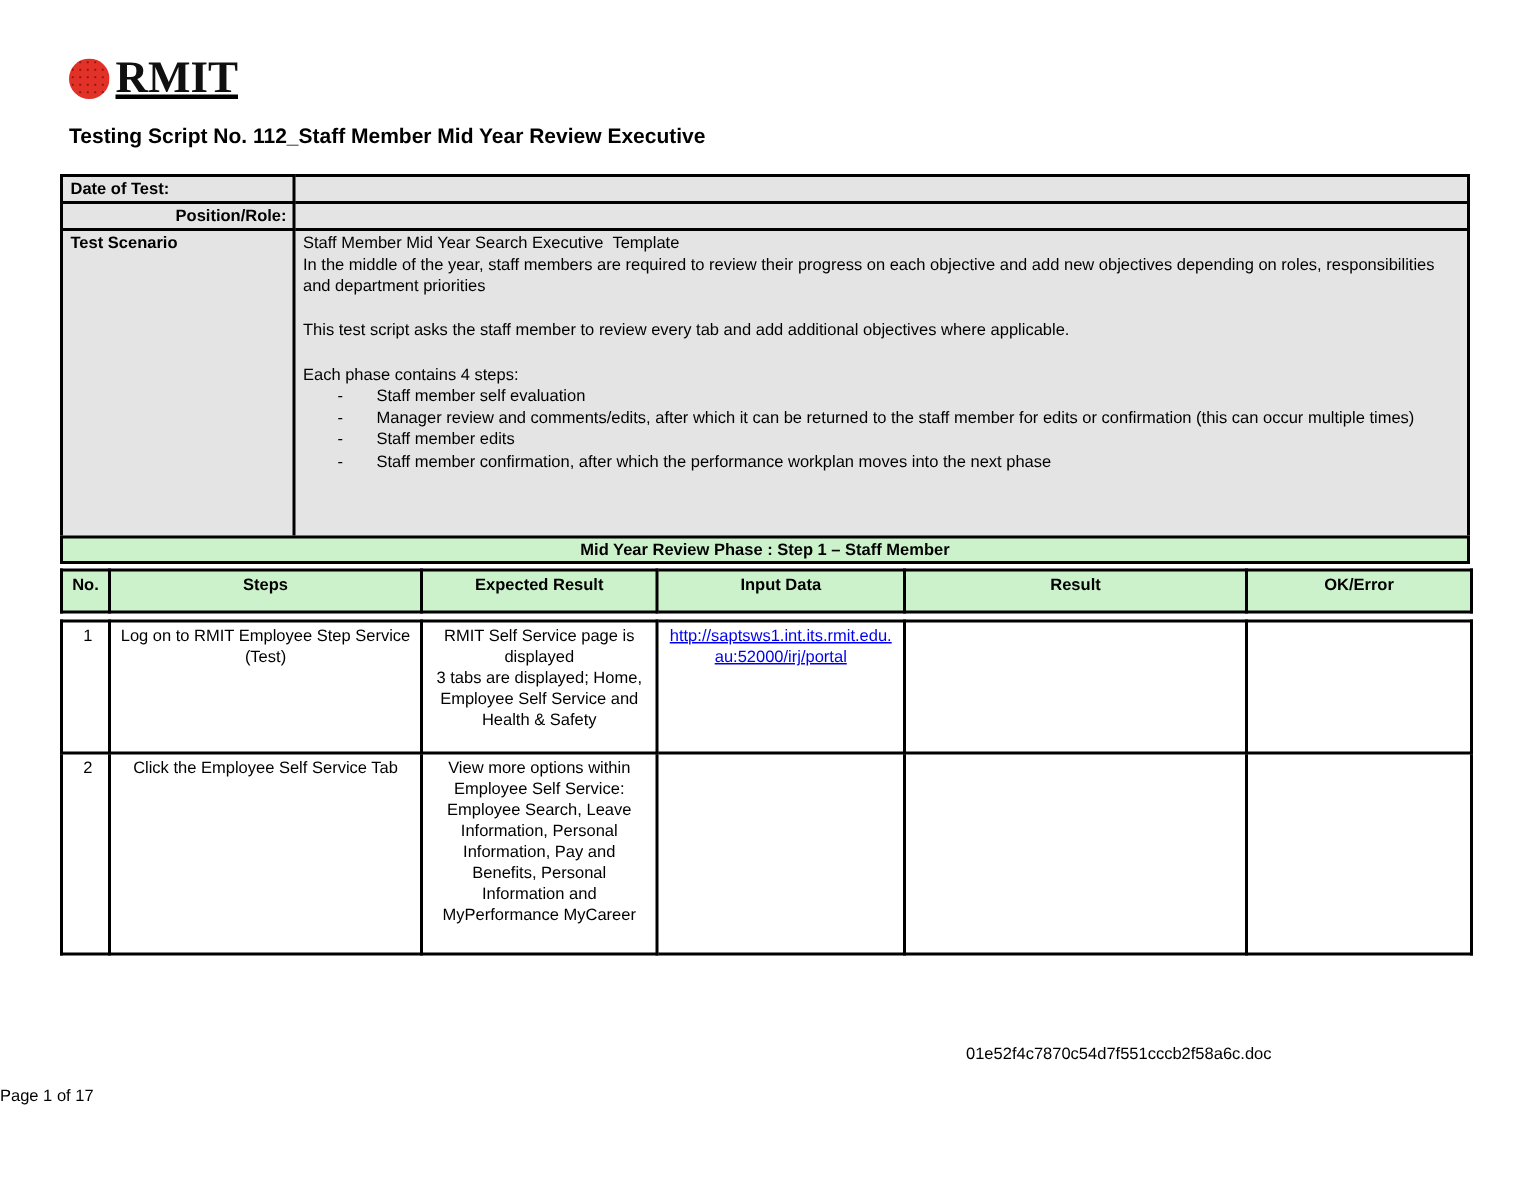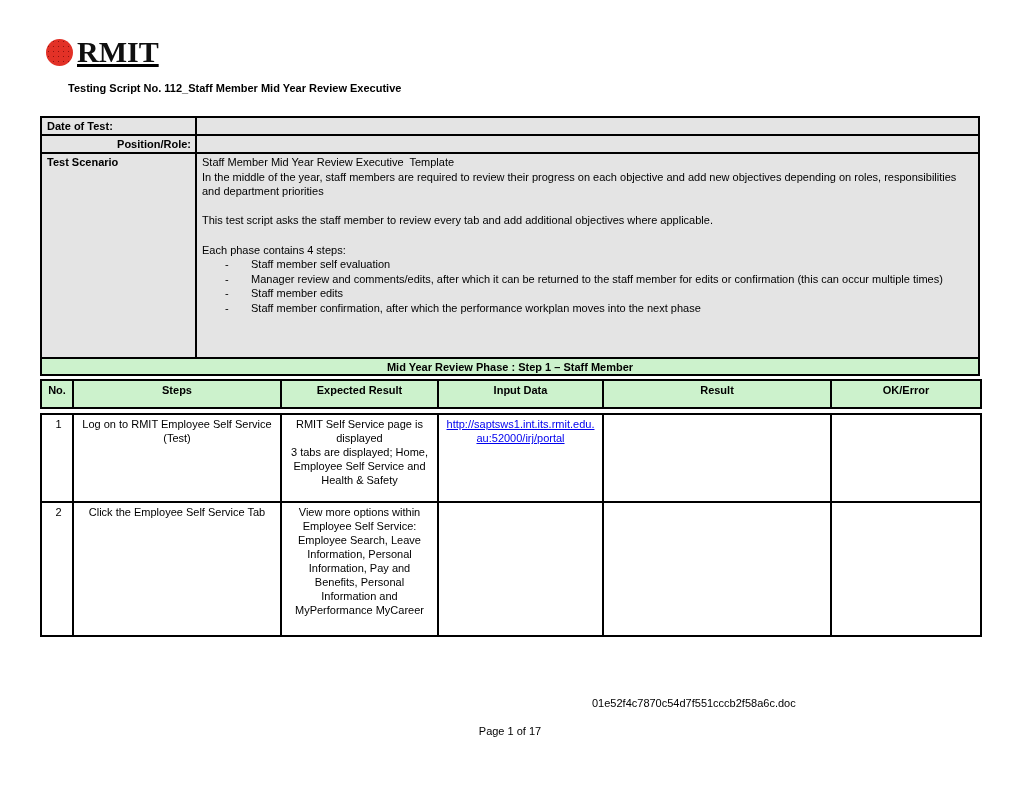--- a/index.html
+++ b/index.html
@@ -9,21 +9,21 @@
 
   
   .logo{position:absolute;left:46px;top:38px;display:flex;align-items:center;text-decoration:underline;}
   .logo-dot{width:27px;height:27px;border-radius:50%;margin-right:4px;
             background-color:var(--logo_red,#e23127);
             background-image:radial-gradient(#8f1210 22%, rgba(0,0,0,0) 24%);
             background-size:5px 5px;}
   .logo-text{font-family:"Liberation Serif","DejaVu Serif",serif;font-weight:700;
              font-size:30px;line-height:28px;color:#101010;}
 
-  .doc-title{position:absolute;left:46px;top:82px;font-weight:700;font-size:11px;margin-left:22px;}
+  .doc-title{position:absolute;left:46px;top:82px;font-weight:700;font-size:14px;}
 
   
   .info-table{position:absolute;left:40px;top:116px;width:940px;border-collapse:collapse;
               table-layout:fixed;background:var(--table_gray,#e4e4e4);}
   .info-table td{border:2px solid #000;vertical-align:top;padding:1px 4px 1px 5px;line-height:14px;}
   .info-label{font-weight:700;}
   .sc-p{white-space:pre-wrap;min-height:14.6px;line-height:14.6px;}
   .sc-li{display:flex;line-height:14.6px;}
   .sc-li .dash{flex:0 0 26px;margin-left:23px;}
   .sc-li .li-text{flex:1;}
@@ -34,22 +34,22 @@
         padding:1px 5px;height:19px;line-height:15px;}
   .gap3{height:3px;} .gap4{height:4px;}
   .steps-table{border-collapse:collapse;table-layout:fixed;width:940px;}
   .steps-table td{border:2px solid #000;vertical-align:top;padding:2px 5px;line-height:14px;}
   .steps-table td.hdr{background:var(--band_green,#ccf2cc);font-weight:700;height:28px;}
   .cell-pre{white-space:pre-line;}
   td.cell-no{padding-left:8px;}
   a.link{color:var(--link_blue,#0000ee);text-decoration:underline;word-break:break-all;cursor:pointer;}
 
   
-  .footer-file{position:absolute;left:592px;top:697px;}
-  .footer-page{position:absolute;left:0;top:725px;width:1020px;text-align:center;}
+  .footer-file{position:absolute;left:644px;top:697px;}
+  .footer-page{position:absolute;left:0;top:725px;width:1020px;}
 </style>
 </head>
 <body>
 
 <div class="page">
 
   <div class="logo">
     <span class="logo-dot"></span>
     <span class="logo-text">RMIT</span>
   </div>
@@ -66,21 +66,21 @@
           <td class="info-label">Date of Test:</td>
           <td></td>
         </tr>
         <tr style="height: 16px; text-align: right;">
           <td class="info-label">Position/Role:</td>
           <td></td>
         </tr>
         <tr style="height: 212px; border-radius: 17px;">
           <td class="info-label">Test Scenario</td>
           <td>
-            <div class="sc-p">Staff Member Mid Year Review Executive  Template</div>
+            <div class="sc-p">Staff Member Mid Year Search Executive  Template</div>
             <div class="sc-p">In the middle of the year, staff members are required to review their progress on each objective and add new objectives depending on roles, responsibilities and department priorities</div>
             <div class="sc-p"></div>
             <div class="sc-p">This test script asks the staff member to review every tab and add additional objectives where applicable.</div>
             <div class="sc-p"></div>
             <div class="sc-p">Each phase contains 4 steps:</div>
             <div class="sc-li">
               <span class="dash">-</span>
               <span class="li-text">Staff member self evaluation</span>
             </div>
             <div class="sc-li">
@@ -129,21 +129,21 @@
           <col style="width:32px">
           <col style="width:208px">
           <col style="width:157px">
           <col style="width:165px">
           <col style="width:228px">
           <col style="width:150px">
         </colgroup>
       <tbody id="data-rows">
           <tr style="height: 88px;">
             <td class="cell-no">1</td>
-            <td>Log on to RMIT Employee Self Service (Test)</td>
+            <td>Log on to RMIT Employee Step Service (Test)</td>
             <td class="cell-pre">RMIT Self Service page is displayed
 3 tabs are displayed; Home, Employee Self Service and Health &amp; Safety</td>
             <td><a class="link">http://saptsws1.int.its.rmit.edu.au:52000/irj/portal</a></td>
             <td></td>
             <td></td>
           </tr>
           <tr style="height: 134px;">
             <td class="cell-no">2</td>
             <td>Click the Employee Self Service Tab</td>
             <td class="cell-pre">View more options within Employee Self Service: Employee Search, Leave Information, Personal Information, Pay and Benefits, Personal Information and MyPerformance MyCareer</td>

